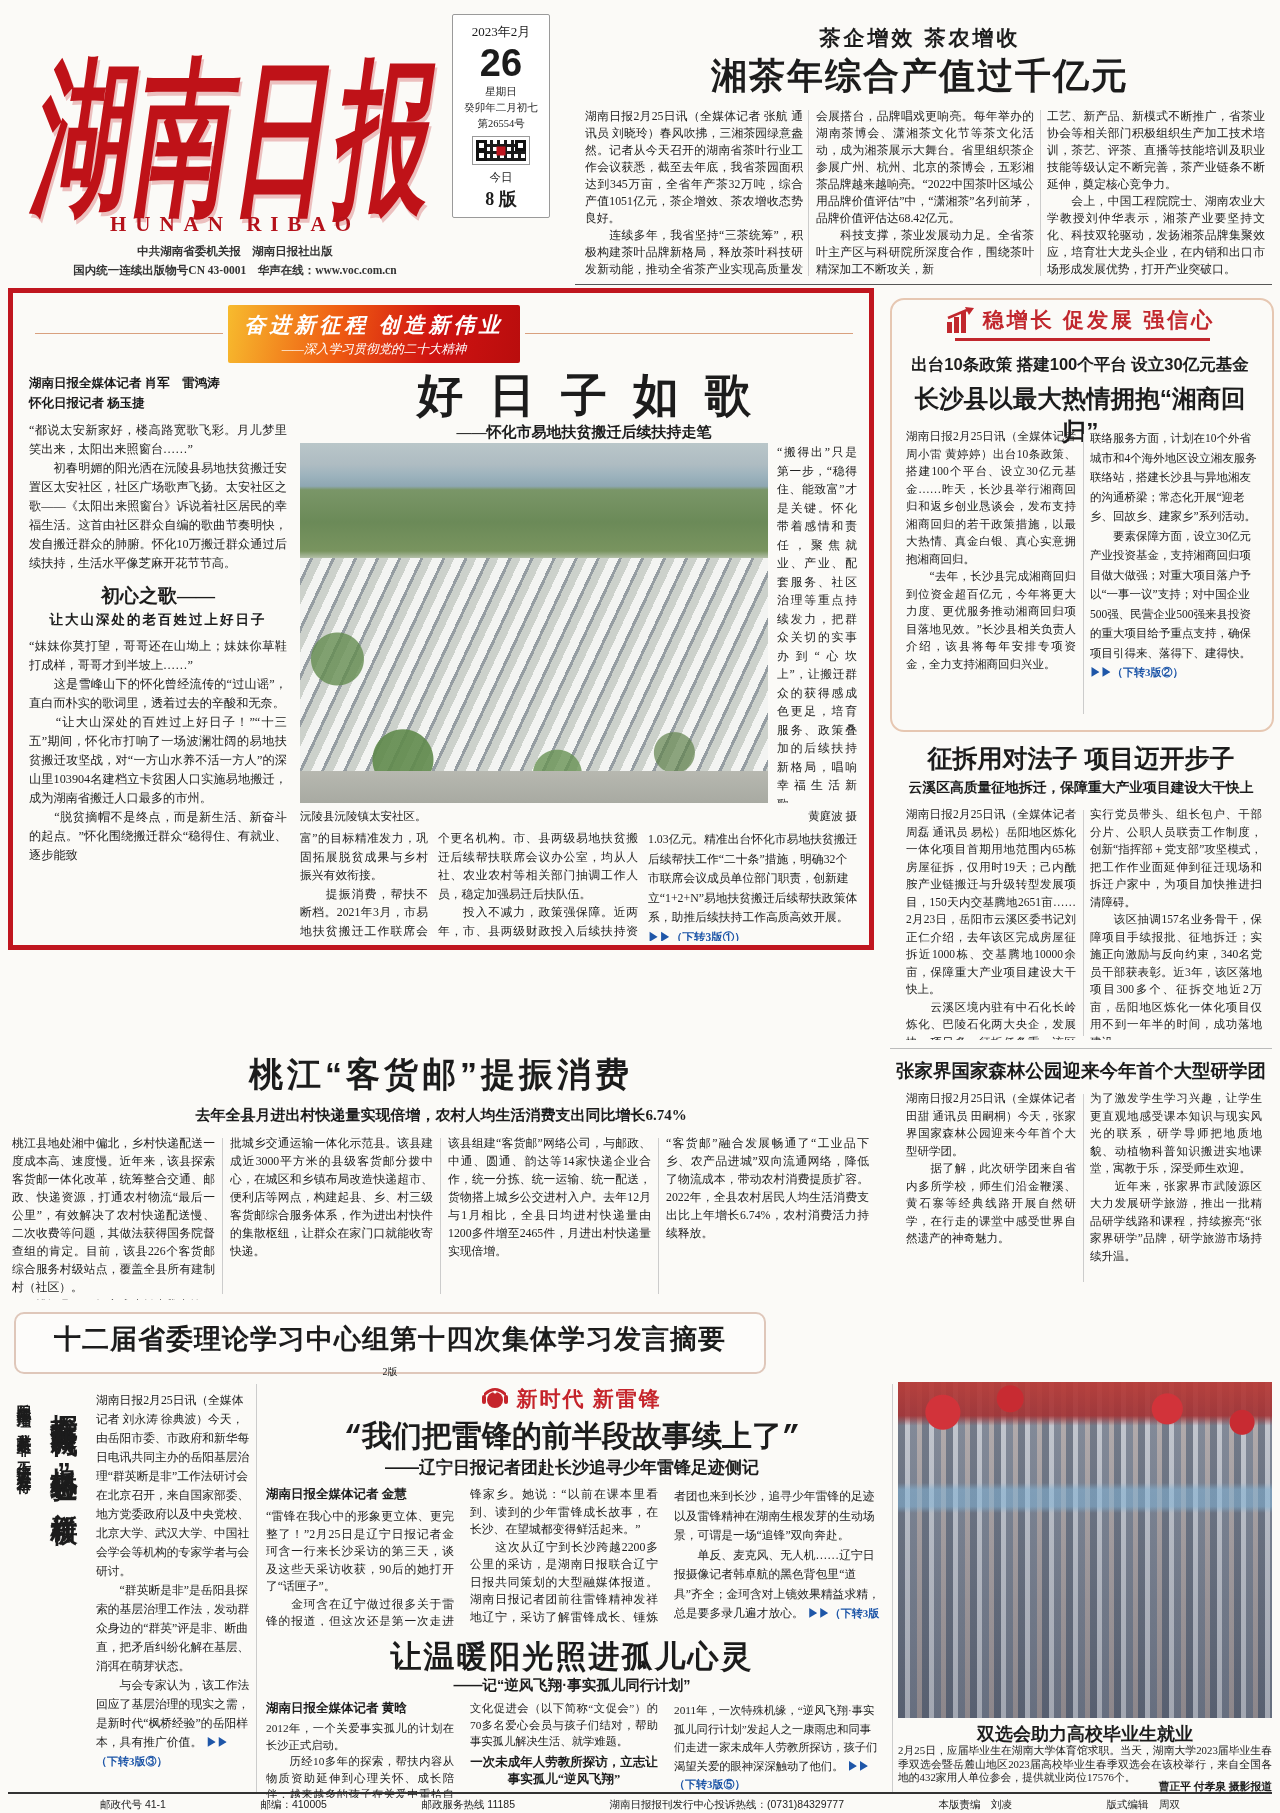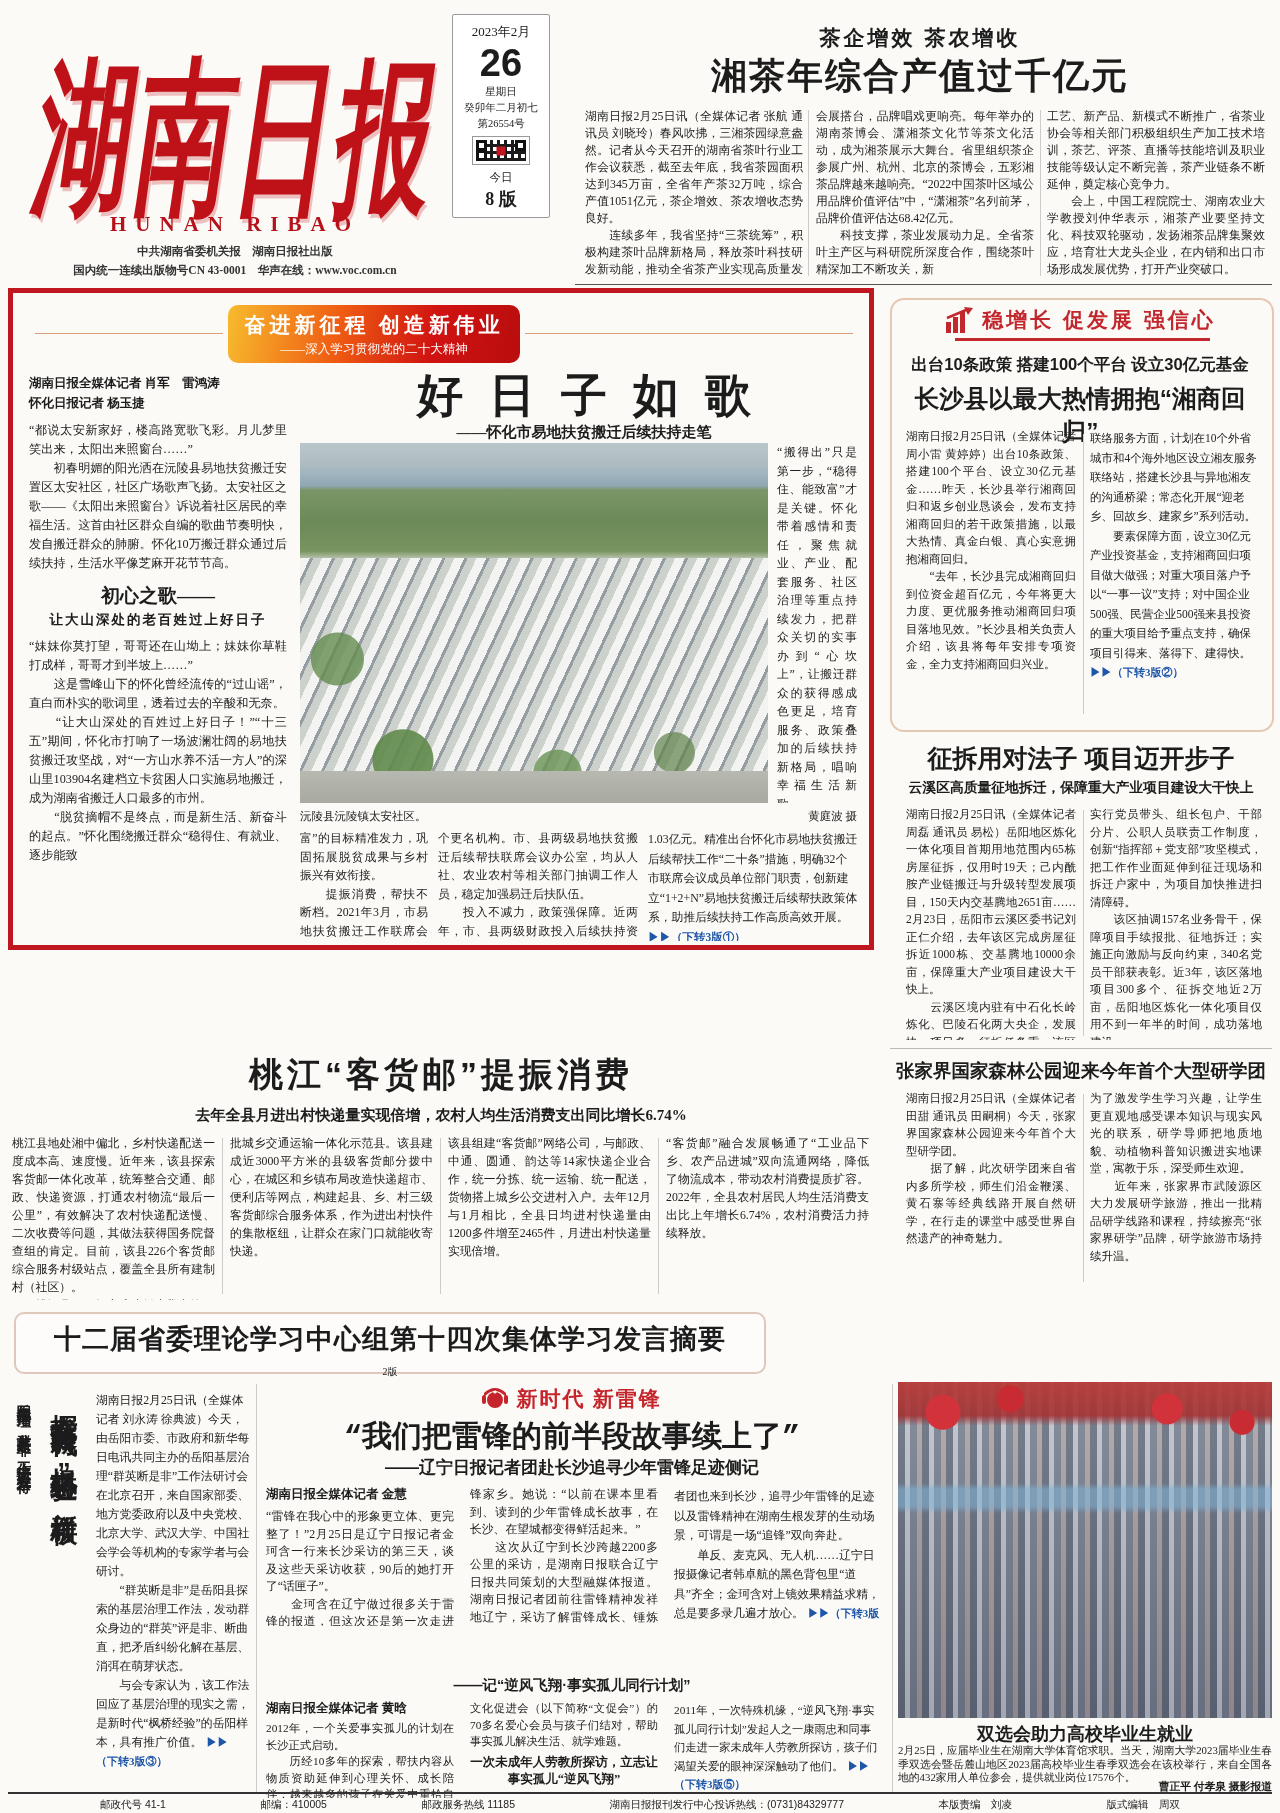--- a/index.html
+++ b/index.html
@@ -27,21 +27,21 @@
   .qr{width:58px;height:58px;border:1px solid #999;padding:3px;box-sizing:border-box;background:#fff;margin:3px 0;}
   .qr-in{position:relative;width:100%;height:100%;
      background-image:repeating-linear-gradient(0deg,#1b1b1b 0 3px,transparent 3px 7px),
                       repeating-linear-gradient(90deg,#1b1b1b 0 3px,#fff 3px 7px);}
   .qr-eye{position:absolute;width:11px;height:11px;border:3px solid #111;background:#fff;box-sizing:border-box;}
   .qr-dot{position:absolute;width:9px;height:9px;background:#c0161f;left:50%;top:50%;transform:translate(-50%,-50%);}
 
   
   .redbox{border:5px solid #c0161f;background:#fbfaf7;}
   .fban{background:linear-gradient(100deg,#f7bb2e 0%,#ef5c12 38%,#d01311 70%,#b90d0d 100%);
-        color:#fff;border-radius:10px;display:flex;flex-direction:column;justify-content:center;align-items:center;}
+        color:#fff;border-radius:2px;display:flex;flex-direction:column;justify-content:center;align-items:center;font-style:italic;}
   .fban .l1{font-size:21px;font-weight:bold;letter-spacing:4px;}
   .fban .l2{font-size:12.5px;margin-top:2px;}
 
   .sec-head{font-size:19px;font-weight:bold;text-align:center;margin:10px 0 2px;}
   .sec-sub{font-size:13.5px;font-weight:bold;text-align:center;letter-spacing:2px;margin-bottom:8px;}
 
   
   .aerial{overflow:hidden;background:linear-gradient(180deg,#b9c6c9 0%,#aebcc2 6%,#9db3bd 9%,#8ea7b3 12%,#7a9668 13%,#6b8a58 22%,#79945f 30%,#d4d8d2 33%,#d4d8d2 100%);}
   .aerial .roofs{position:absolute;left:0;right:0;top:32%;bottom:9%;
      background:repeating-linear-gradient(115deg,#f3f4f2 0 9px,#959da2 9px 12px,#ccd1cb 12px 20px),
@@ -49,21 +49,21 @@
   .aerial .greens{position:absolute;left:0;right:0;top:0;bottom:0;
      background:radial-gradient(circle at 8% 60%,rgba(100,140,80,.8) 0 26px,transparent 27px),
                 radial-gradient(circle at 22% 88%,rgba(96,138,76,.9) 0 30px,transparent 31px),
                 radial-gradient(circle at 55% 92%,rgba(104,146,84,.8) 0 24px,transparent 25px),
                 radial-gradient(circle at 80% 86%,rgba(96,130,76,.7) 0 20px,transparent 21px);}
   .aerial .road{position:absolute;left:0;right:0;bottom:0;height:9%;background:linear-gradient(180deg,#b7b8b0,#a8aaa2);}
 
   
   .roundbox{border:2px solid #e6c7b2;border-radius:14px;}
   .steady-banner{display:flex;align-items:center;justify-content:center;gap:8px;}
-  .steady-banner .t{font-size:21px;font-weight:bold;color:#c1272d;letter-spacing:3px;font-family:Liberation Sans, sans-serif;}
+  .steady-banner .t{font-size:21px;font-weight:bold;color:#c1272d;letter-spacing:3px;font-family:Liberation Serif, serif;}
 
   
   .studybox{border:2px solid #dfc7ba;border-radius:10px;background:#fdfcfa;}
 
   
   .vert{writing-mode:vertical-rl;text-orientation:upright;letter-spacing:4px;}
 
   .badge{display:flex;align-items:center;justify-content:center;gap:8px;}
   .badge .t{color:#c5242b;font-weight:bold;font-size:21px;letter-spacing:2px;}
 
@@ -255,20 +255,21 @@
   <div class="abs body-col" style="left:266px;top:1508px;width:188px;height:118px;line-height:17.5px;">“雷锋在我心中的形象更立体、更完整了！”2月25日是辽宁日报记者金珂含一行来长沙采访的第三天，谈及这些天采访收获，90后的她打开了“话匣子”。
 　　金珂含在辽宁做过很多关于雷锋的报道，但这次还是第一次走进雷</div>
   <div class="abs body-col" style="left:470px;top:1486px;width:188px;height:140px;line-height:17.5px;">锋家乡。她说：“以前在课本里看到、读到的少年雷锋成长故事，在长沙、在望城都变得鲜活起来。”
 　　这次从辽宁到长沙跨越2200多公里的采访，是湖南日报联合辽宁日报共同策划的大型融媒体报道。湖南日报记者团前往雷锋精神发祥地辽宁，采访了解雷锋成长、锤炼的历程。同时，辽宁日报记</div>
   <div class="abs" style="left:674px;top:1486px;width:206px;height:140px;overflow:hidden;">
     <span class="body-col" style="display:inline;line-height:17.5px;">者团也来到长沙，追寻少年雷锋的足迹以及雷锋精神在湖南生根发芽的生动场景，可谓是一场“追锋”双向奔赴。
 　　单反、麦克风、无人机……辽宁日报摄像记者韩卓航的黑色背包里“道具”齐全；金珂含对上镜效果精益求精，总是要多录几遍才放心。</span>
     <span class="jump" style="font-size:11px;">▶▶（下转3版④）</span>
   </div>
 
+  <div class="abs headline-serif center" style="left:262px;top:1636px;width:620px;font-size:31px;letter-spacing:2px;">让温暖阳光照进孤儿心灵</div>
   <div class="abs headline-sans center" style="left:262px;top:1676px;width:620px;font-size:14.5px;">——记“逆风飞翔·事实孤儿同行计划”</div>
   <div class="abs byline" style="left:266px;top:1700px;width:200px;">湖南日报全媒体记者  黄晗</div>
   <div class="abs body-col" style="left:266px;top:1720px;width:188px;height:78px;line-height:16.5px;font-size:11.3px;">2012年，一个关爱事实孤儿的计划在长沙正式启动。
 　　历经10多年的探索，帮扶内容从物质资助延伸到心理关怀、成长陪伴，越来越多的孩子在关爱中重拾自信。</div>
   <div class="abs" style="left:470px;top:1700px;width:188px;height:100px;overflow:hidden;">
     <div class="body-col" style="line-height:16.5px;font-size:11.3px;">文化促进会（以下简称“文促会”）的70多名爱心会员与孩子们结对，帮助事实孤儿解决生活、就学难题。</div>
     <div class="bold center" style="font-size:12.5px;line-height:17px;margin-top:4px;">一次未成年人劳教所探访，立志让事实孤儿“逆风飞翔”</div>
   </div>
   <div class="abs" style="left:674px;top:1700px;width:206px;height:100px;overflow:hidden;">
     <span class="body-col" style="display:inline;line-height:16.5px;font-size:11.3px;">2011年，一次特殊机缘，“逆风飞翔·事实孤儿同行计划”发起人之一康雨忠和同事们走进一家未成年人劳教所探访，孩子们渴望关爱的眼神深深触动了他们。</span>

